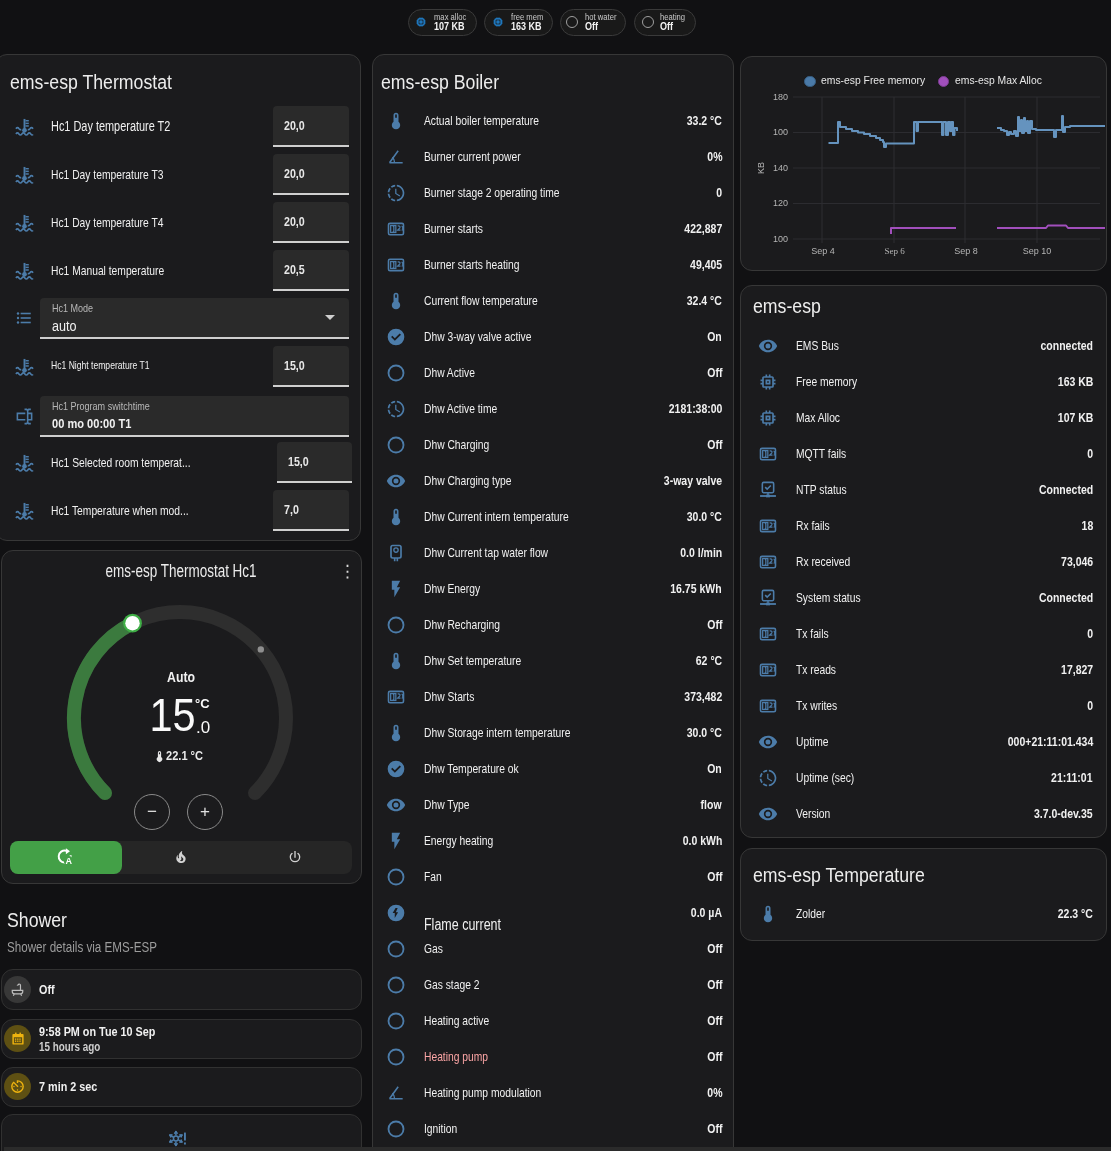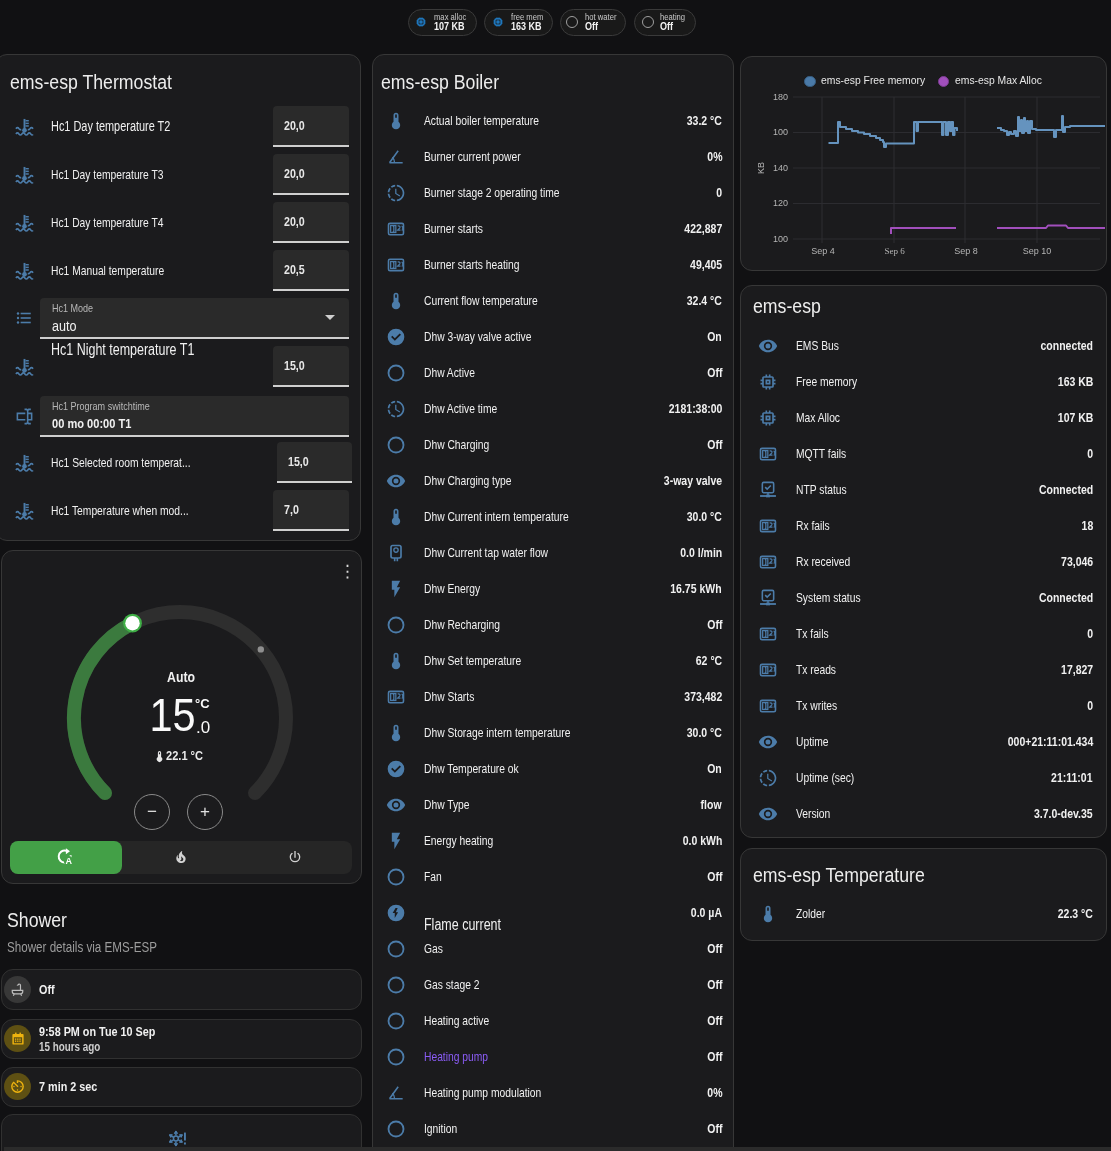--- a/index.html
+++ b/index.html
@@ -122,21 +122,21 @@
           <rect x="13.1" y="3.4" width="3.8" height="1.7" fill="#4c7ca9"></rect>
           <rect x="13.1" y="6.4" width="3.8" height="1.7" fill="#4c7ca9"></rect>
           <rect x="13.1" y="9.4" width="3.8" height="1.7" fill="#4c7ca9"></rect>
           <circle cx="12" cy="15.2" r="2.7" fill="#4c7ca9"></circle>
           <path d="M2.2 13.4 Q4 10.9 5.8 13.4 Q6.9 14.8 8.3 14.2" fill="none" stroke="#4c7ca9" stroke-width="1.8"></path>
           <path d="M15.7 14.2 Q17.1 14.8 18.2 13.4 Q20 10.9 21.8 13.4" fill="none" stroke="#4c7ca9" stroke-width="1.8"></path>
           <path d="M2.2 19.4 Q3.9 16.9 5.6 19.4 Q7.3 21.9 9 19.4 Q10.7 16.9 12.4 19.4 Q14.1 21.9 15.8 19.4 Q17.5 16.9 19.2 19.4 Q20.5 21.3 21.8 19.9" fill="none" stroke="#4c7ca9" stroke-width="1.8"></path>
         </g>
       </svg>
     </div>
-<div style="position:absolute;left:51px;top:340px;height:19.2px;line-height:19.2px;font-size:16px;font-weight:400;color:#f1f1f1;white-space:nowrap;"><span style="display:inline-block;transform:scaleX(0.78);transform-origin:0 50%;">Hc1 Night temperature T1</span></div>
+<div style="position:absolute;left:51px;top:356px;height:19.2px;line-height:19.2px;font-size:11px;font-weight:400;color:#f1f1f1;white-space:nowrap;"><span style="display:inline-block;transform:scaleX(0.78);transform-origin:0 50%;">Hc1 Night temperature T1</span></div>
 <div style="position:absolute;left:273px;top:346px;width:76px;height:41px;background:#2a2a2a;border-radius:4px 4px 0 0;border-bottom:2px solid #cfcfcf;"></div>
 <div style="position:absolute;left:284px;top:346px;height:39px;line-height:39px;font-size:13px;font-weight:700;color:#e8e8e8;"><span style="display:inline-block;transform:scaleX(0.82);transform-origin:0 50%;">15,0</span></div>
 <div style="position:absolute;left:14.5px;top:406.5px;width:19px;height:19px;">
       <svg width="19" height="19" viewBox="0 0 24 24" style="display:block">
         <g fill="#4c7ca9">
           <path d="M17 7H22V17H17V19A1 1 0 0 0 18 20H20V22H17.5C16.95 22 16 21.55 16 21C16 21.55 15.05 22 14.5 22H12V20H14A1 1 0 0 0 15 19V5A1 1 0 0 0 14 4H12V2H14.5C15.05 2 16 2.45 16 3C16 2.45 16.95 2 17.5 2H20V4H18A1 1 0 0 0 17 5V7M2 7H13V9H4V15H13V17H2V7M20 15V9H17V15H20Z"></path>
         </g>
       </svg>
     </div>
 <div style="position:absolute;left:40px;top:396px;width:309px;height:41px;background:#2a2a2a;border-radius:4px 4px 0 0;border-bottom:2px solid #cfcfcf;"></div>
@@ -170,20 +170,21 @@
           <path d="M2.2 13.4 Q4 10.9 5.8 13.4 Q6.9 14.8 8.3 14.2" fill="none" stroke="#4c7ca9" stroke-width="1.8"></path>
           <path d="M15.7 14.2 Q17.1 14.8 18.2 13.4 Q20 10.9 21.8 13.4" fill="none" stroke="#4c7ca9" stroke-width="1.8"></path>
           <path d="M2.2 19.4 Q3.9 16.9 5.6 19.4 Q7.3 21.9 9 19.4 Q10.7 16.9 12.4 19.4 Q14.1 21.9 15.8 19.4 Q17.5 16.9 19.2 19.4 Q20.5 21.3 21.8 19.9" fill="none" stroke="#4c7ca9" stroke-width="1.8"></path>
         </g>
       </svg>
     </div>
 <div style="position:absolute;left:51px;top:501.4px;height:19.2px;line-height:19.2px;font-size:13.2px;font-weight:400;color:#f1f1f1;white-space:nowrap;"><span style="display:inline-block;transform:scaleX(0.78);transform-origin:0 50%;">Hc1 Temperature when mod...</span></div>
 <div style="position:absolute;left:273px;top:490px;width:76px;height:41px;background:#2a2a2a;border-radius:4px 4px 0 0;border-bottom:2px solid #cfcfcf;"></div>
 <div style="position:absolute;left:284px;top:490px;height:39px;line-height:39px;font-size:13px;font-weight:700;color:#e8e8e8;"><span style="display:inline-block;transform:scaleX(0.82);transform-origin:0 50%;">7,0</span></div>
 <div style="position:absolute;left:1px;top:550px;width:361px;height:334px;background:#1b1b1d;border:1px solid #373737;border-radius:12px;"></div>
+<div style="position:absolute;left:1px;top:561px;width:361px;text-align:center;font-size:17.5px;color:#ececec;"><span style="display:inline-block;transform:scaleX(0.77);transform-origin:50% 50%;">ems-esp Thermostat Hc1</span></div>
 <div style="position:absolute;left:339px;top:561px;width:14px;text-align:center;font-size:17px;color:#d8d8d8;letter-spacing:0;">⋮</div>
 <svg style="position:absolute;left:0;top:0;" width="370" height="900" viewBox="0 0 370 900">
       <path d="M 105.0 793.0 A 106 106 0 1 1 255.0 793.0" stroke="#2e2e2e" stroke-width="14" fill="none" stroke-linecap="round"></path>
       <path d="M 105.0 793.0 A 106 106 0 0 1 132.5 623.2" stroke="#3b7a3e" stroke-width="14" fill="none" stroke-linecap="round"></path>
       <circle cx="132.5" cy="623.2" r="9.4" fill="#3fae46"></circle>
       <circle cx="132.5" cy="623.2" r="7.2" fill="#ffffff"></circle>
       <circle cx="260.8" cy="649.4" r="3.2" fill="#8f8f8f"></circle>
     </svg>
 <div style="position:absolute;left:81px;top:668px;width:200px;text-align:center;font-size:15px;font-weight:700;color:#f0f0f0;"><span style="display:inline-block;transform:scaleX(0.82);transform-origin:50% 50%;">Auto</span></div>
 <div style="position:absolute;left:78px;top:691px;width:190px;text-align:center;font-size:46px;color:#fafafa;font-weight:400;line-height:48px;"><span style="display:inline-block;transform:scaleX(0.9);transform-origin:50% 50%;">15</span></div>
@@ -541,21 +542,21 @@
     </div>
 <div style="position:absolute;left:424px;top:1011.4px;height:19.2px;line-height:19.2px;font-size:13.2px;font-weight:400;color:#f1f1f1;white-space:nowrap;"><span style="display:inline-block;transform:scaleX(0.78);transform-origin:0 50%;">Heating active</span></div>
 <div style="position:absolute;right:389px;top:1011.6px;height:18.8px;line-height:18.8px;font-size:12.8px;font-weight:700;color:#f1f1f1;white-space:nowrap;text-align:right;"><span style="display:inline-block;transform:scaleX(0.82);transform-origin:100% 50%;">Off</span></div>
 <div style="position:absolute;left:386.0px;top:1047.0px;width:20px;height:20px;">
       <svg width="20" height="20" viewBox="0 0 24 24" style="display:block">
         <g fill="#4c7ca9">
           <circle cx="12" cy="12" r="9" fill="none" stroke="#4c7ca9" stroke-width="2.2"></circle>
         </g>
       </svg>
     </div>
-<div style="position:absolute;left:424px;top:1047.4px;height:19.2px;line-height:19.2px;font-size:13.2px;font-weight:400;color:#8b5cf6;white-space:nowrap;"><span style="display:inline-block;transform:scaleX(0.78);transform-origin:0 50%;">Heating pump</span></div>
+<div style="position:absolute;left:424px;top:1047.4px;height:19.2px;line-height:19.2px;font-size:13.2px;font-weight:400;color:#fca5a5;white-space:nowrap;"><span style="display:inline-block;transform:scaleX(0.78);transform-origin:0 50%;">Heating pump</span></div>
 <div style="position:absolute;right:389px;top:1047.6px;height:18.8px;line-height:18.8px;font-size:12.8px;font-weight:700;color:#f1f1f1;white-space:nowrap;text-align:right;"><span style="display:inline-block;transform:scaleX(0.82);transform-origin:100% 50%;">Off</span></div>
 <div style="position:absolute;left:386.0px;top:1083.0px;width:20px;height:20px;">
       <svg width="20" height="20" viewBox="0 0 24 24" style="display:block">
         <g fill="#4c7ca9">
           <path d="M4.2 18.8 H20 M4.2 18.8 L14.6 4.6" fill="none" stroke="#4c7ca9" stroke-width="1.9"></path>
           <path d="M10.2 18.6 C10.2 15.8 9.2 13.6 7.6 12.2" fill="none" stroke="#4c7ca9" stroke-width="1.7"></path>
         </g>
       </svg>
     </div>
 <div style="position:absolute;left:424px;top:1083.4px;height:19.2px;line-height:19.2px;font-size:13.2px;font-weight:400;color:#f1f1f1;white-space:nowrap;"><span style="display:inline-block;transform:scaleX(0.78);transform-origin:0 50%;">Heating pump modulation</span></div>

